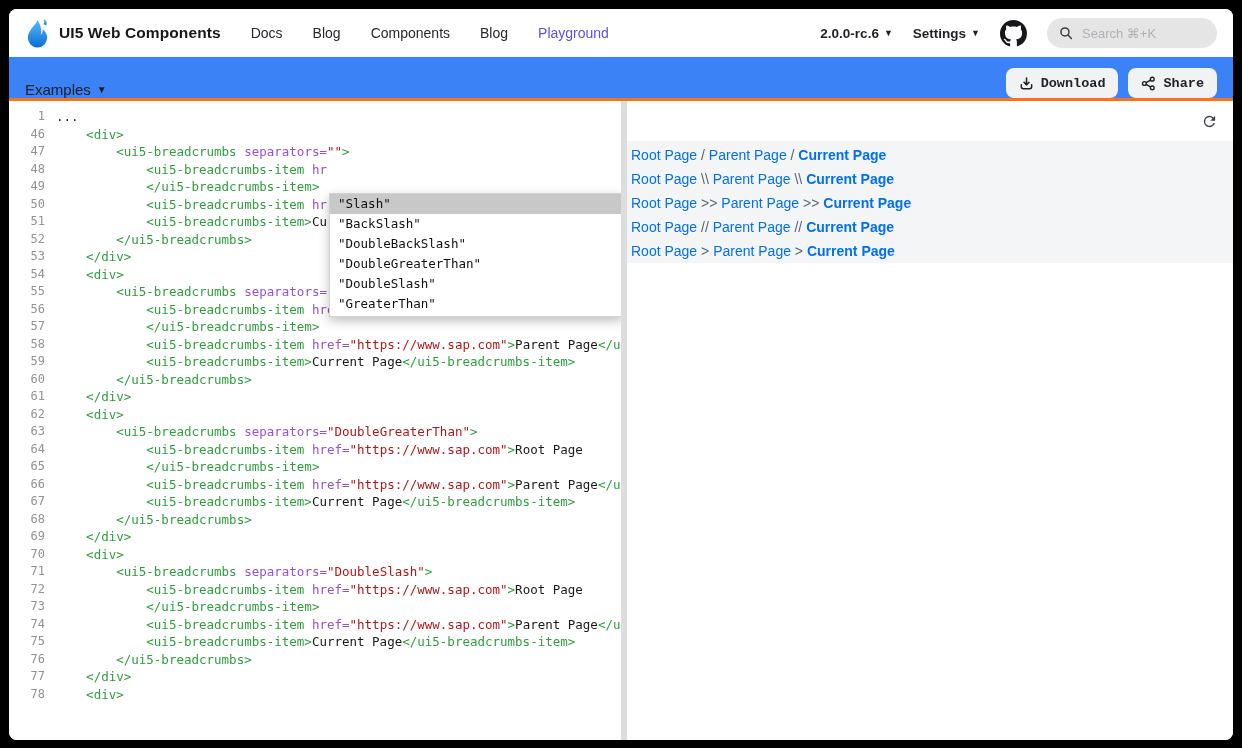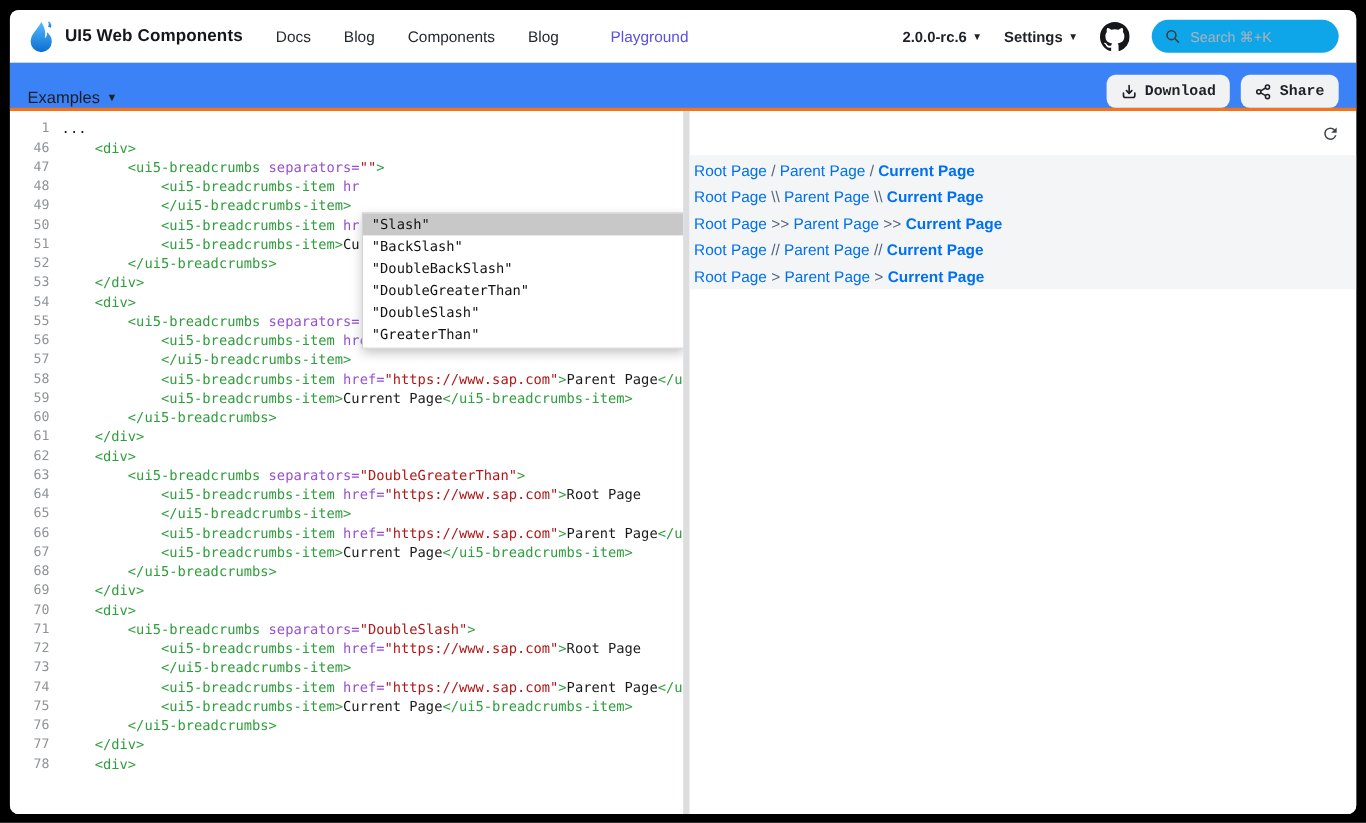--- a/index.html
+++ b/index.html
@@ -7,26 +7,26 @@
        font-family:"Liberation Sans", sans-serif; overflow:hidden;}
   .window{position:absolute;left:9px;top:9px;width:1224px;height:731px;
           background:#fff;border-radius:8px;overflow:hidden;display:flex;flex-direction:column;}
 
   
   .topbar{height:48px;flex:0 0 48px;display:flex;align-items:center;padding:0 16px;background:#fff;}
   .brand{display:flex;align-items:center;gap:9px;}
   .brand-title{font-size:15.5px;font-weight:700;color:#15171a;letter-spacing:.1px;white-space:nowrap;}
   .main-nav{display:flex;align-items:center;gap:30px;margin-left:30px;}
   .nav-link{font-size:14px;font-weight:500;color:#24292f;cursor:pointer;white-space:nowrap;}
-  .nav-link.active{color:#5a52e0;margin-left:17px;}
+  .nav-link.active{color:#5a52e0;}
   .topbar-right{margin-left:auto;display:flex;align-items:center;gap:20px;}
   .dd{font-size:13.5px;font-weight:700;color:#1d2026;display:flex;align-items:center;gap:5px;cursor:pointer;white-space:nowrap;}
   .caret{font-size:9px;color:#1d2026;line-height:1;}
   .gh{width:27px;height:27px;display:flex;align-items:center;justify-content:center;cursor:pointer;}
-  .search-pill{width:170px;height:30px;border-radius:15px;background:#0ea5e9;display:flex;align-items:center;
+  .search-pill{width:170px;height:30px;border-radius:15px;background:#e5e5e5;display:flex;align-items:center;
                gap:7px;padding:0 12px;box-sizing:border-box;}
   .search-pill input{border:none;background:transparent;outline:none;font-size:13px;color:#333;width:120px;
                      font-family:"Liberation Sans",sans-serif;}
   .search-pill input::placeholder{color:#aeb2b8;}
 
   
   .examplesbar{height:44px;flex:0 0 44px;display:flex;align-items:flex-end;padding:0 16px;background:#3b82f6;
                border-bottom:3px solid #f97316;box-sizing:border-box;}
   .examples-dd{font-size:15px;font-weight:500;color:#1a1d21;display:flex;align-items:center;gap:6px;cursor:pointer;}
   .examples-dd .caret{font-size:10px;}

